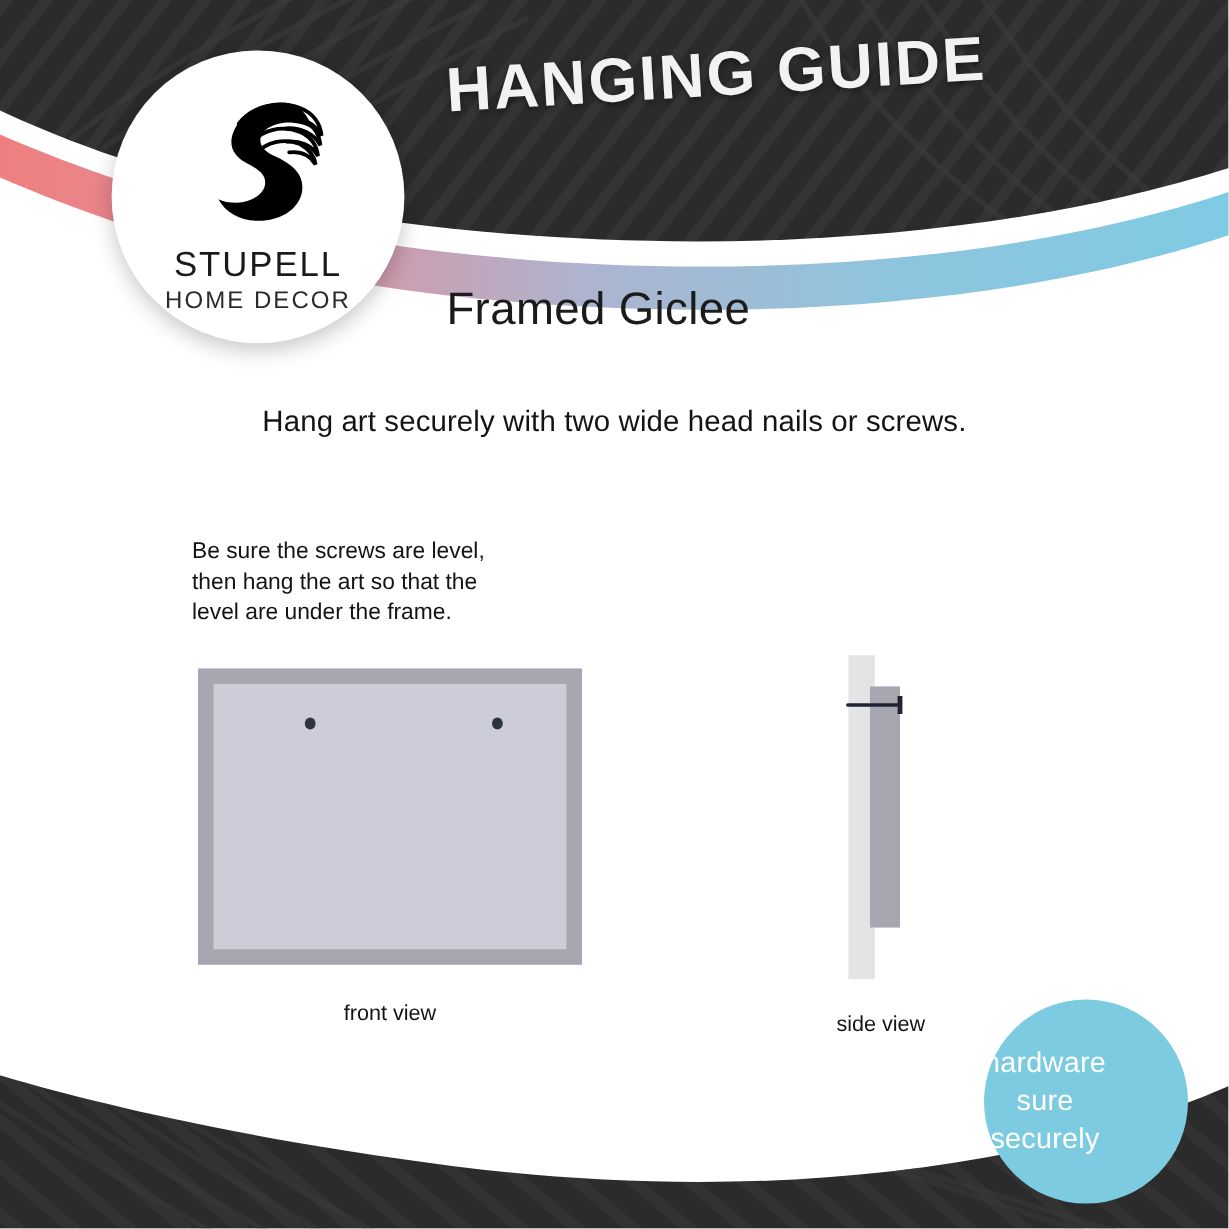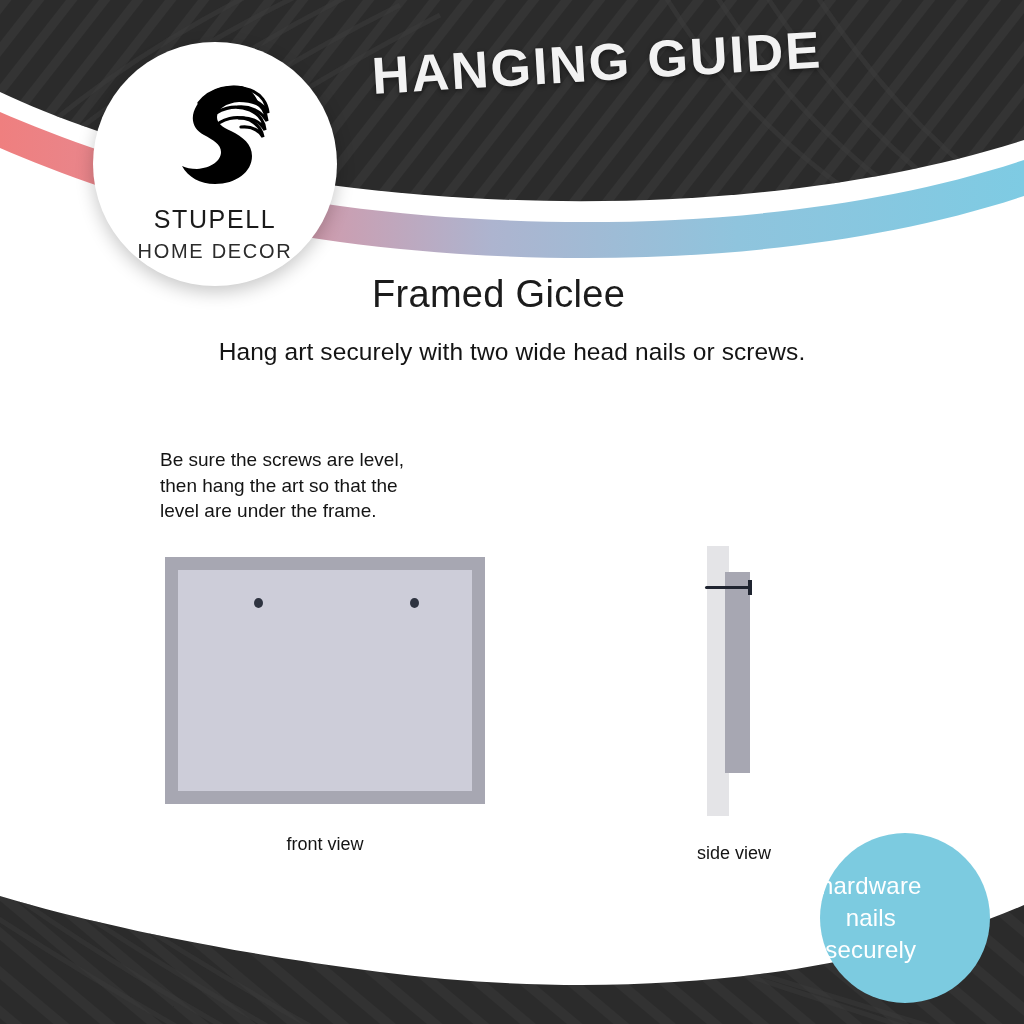--- a/index.html
+++ b/index.html
@@ -48,21 +48,21 @@
     transform: translateX(-50%);
     width: 120px;
     height: 122px;
   }
   .logo-name {
     position: absolute;
     left: 0;
     right: 0;
     top: 163px;
     text-align: center;
-    font-size: 25px;
+    font-size: 29px;
     letter-spacing: 1.6px;
     color: #1a1a1a;
     font-weight: 400;
     font-family: "Liberation Sans", sans-serif;
   }
   .logo-sub {
     position: absolute;
     left: 0;
     right: 0;
     top: 198px;
@@ -93,21 +93,20 @@
   
   .product-title {
     position: absolute;
     left: 372px;
     top: 237px;
     font-size: 38px;
     color: #1b1b1b;
     font-weight: 400;
     letter-spacing: 0.3px;
     z-index: 5;
-    margin-top: 36px;
   }
   .lede {
     position: absolute;
     left: 0;
     right: 0;
     top: 338px;
     text-align: center;
     font-size: 24.5px;
     color: #141414;
     font-weight: 500;
@@ -356,18 +355,18 @@
     <div class="side-wall"></div>
     <div class="side-frame"></div>
     <div class="nail-shaft"></div>
     <div class="nail-head"></div>
   </div>
   <div class="view-label label-side">side view</div>
 
   <div class="hw-badge">
     <div class="hw-badge-text">
       <div>hardware</div>
-      <div>nails</div>
+      <div>sure</div>
       <div>securely</div>
     </div>
   </div>
 
 </div>
 
 </body></html>

